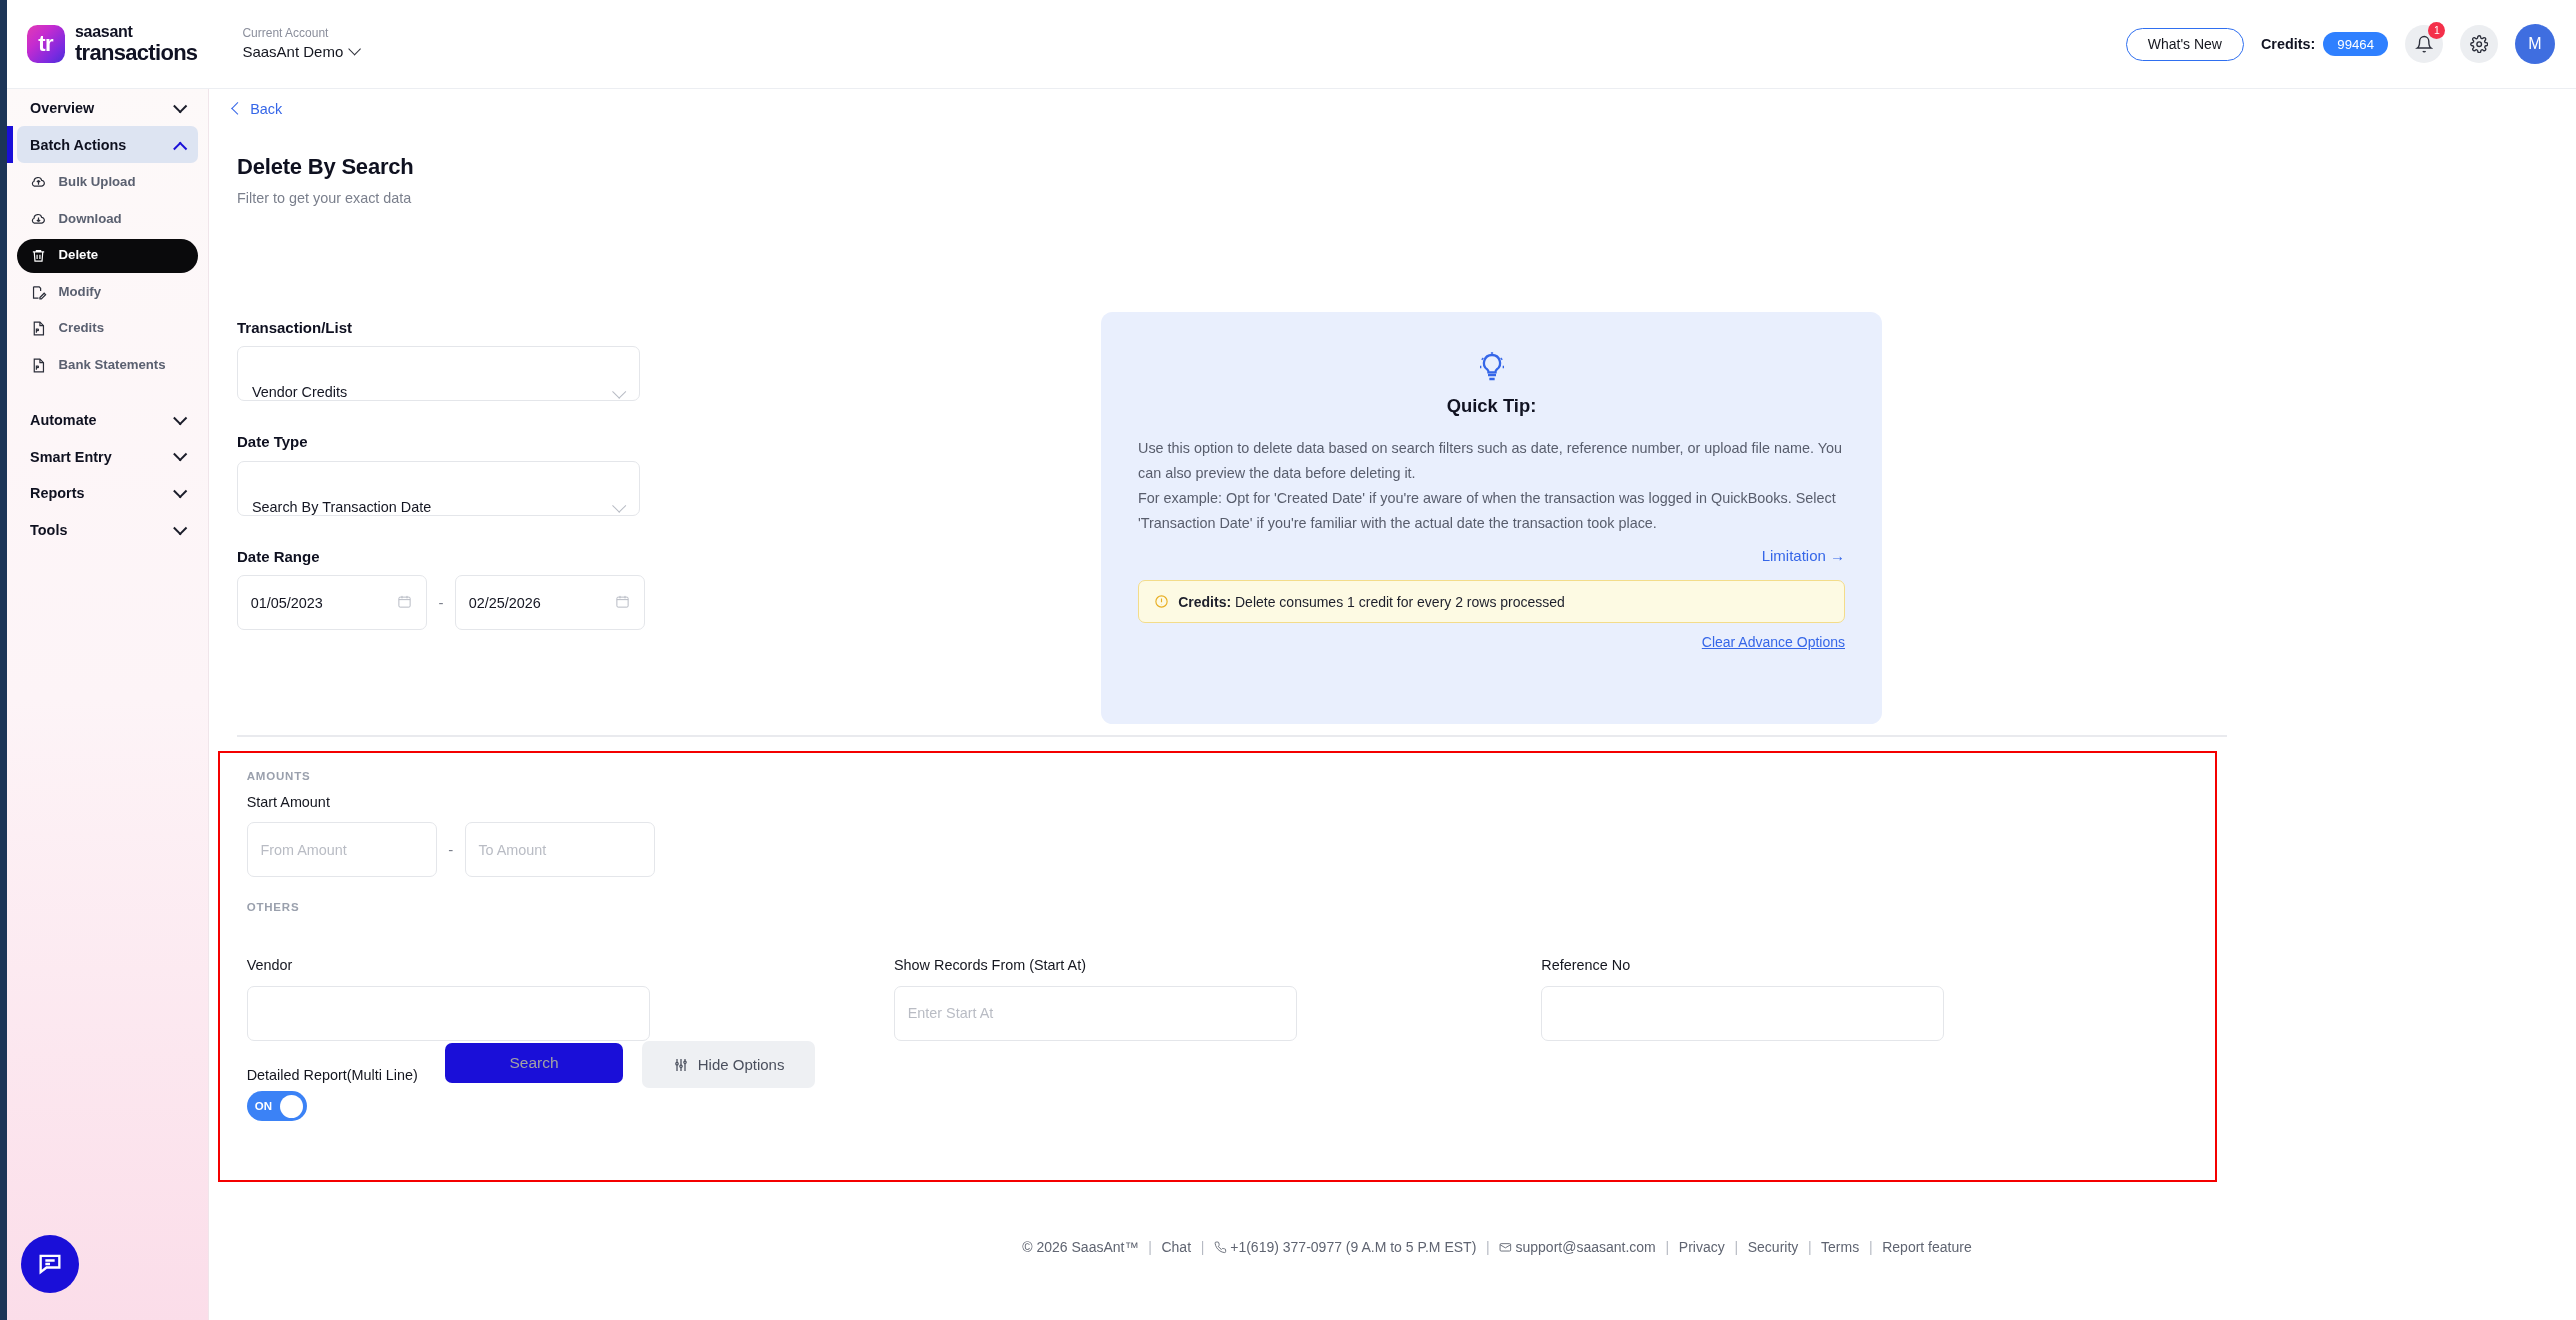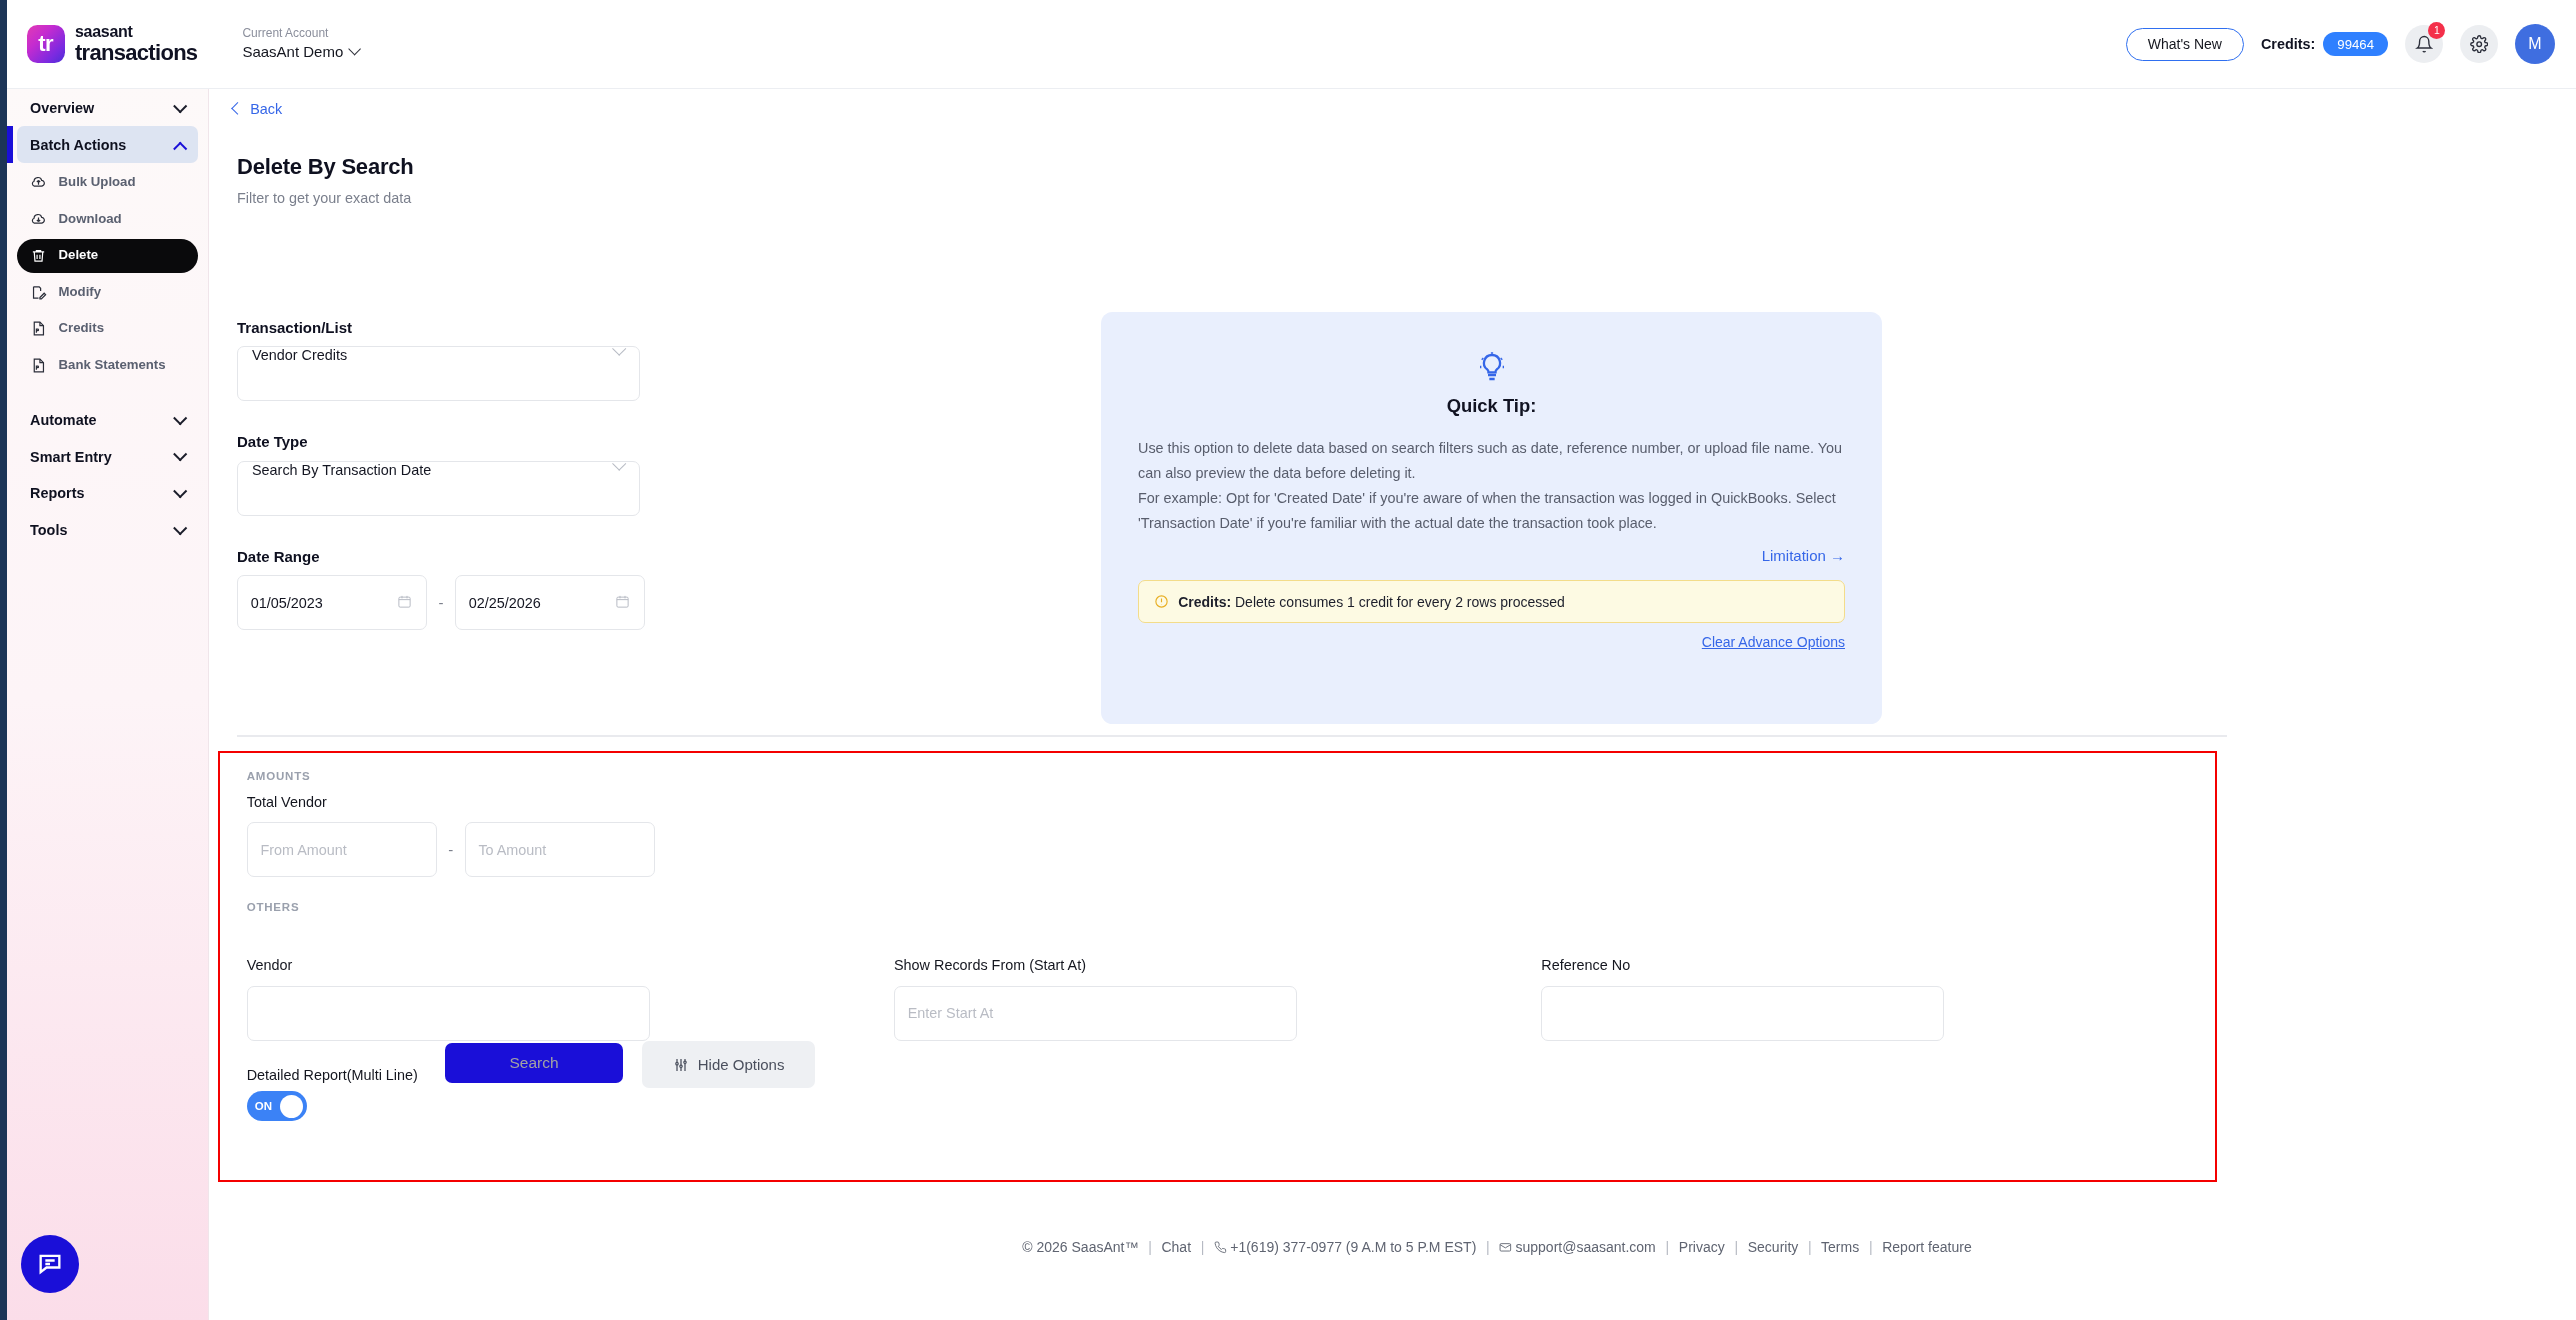--- a/index.html
+++ b/index.html
@@ -113,21 +113,21 @@
                transform: rotate(45deg); }
   .back-txt { color:#3566e8; font-size:14.4px; }
 
   .page-title { margin: 37px 0 0 28px; font-size: 22px; font-weight: 700; color:#0f1120; letter-spacing:-0.2px;}
   .page-sub { margin: 10.4px 0 0 28px; font-size: 14.4px; color:#7a7f8c; }
 
   .form-col { position:absolute; left:28px; top:242px; width: 437px; }
   .field-label { font-size: 15px; font-weight: 700; color:#0e1020; margin-bottom: 10.4px; }
   .select-box {
     width: 403px; height: 55px; border:1.2px solid #e4e6ea; border-radius: 7px;
-    display:flex; align-items:flex-start; padding: 0 14px; font-size: 14.4px; color:#141622;
+    display:flex; align-items:flex-end; padding: 0 14px; font-size: 14.4px; color:#141622;
     background:#fff; position:relative;
   }
   .select-box .sc { position:absolute; right:15px; width:10.4px; height:10.4px;
     border-right:1.7px solid #b7bbc4; border-bottom:1.7px solid #b7bbc4; transform: rotate(45deg) translate(-2.3px,-2.3px);}
   .date-row { display:flex; align-items:center; gap: 11.5px; }
   .date-box {
     width: 190px; height: 55px; border:1.2px solid #e4e6ea; border-radius: 7px;
     display:flex; align-items:center; padding: 0 12.7px; font-size: 14.4px; color:#141622; position:relative;
   }
   .date-box .cal { position:absolute; right:14px; }
@@ -424,21 +424,21 @@
     <div class="clear-adv">
       <a href="#">Clear Advance Options</a>
     </div>
   </div>
 
   <div class="divider"></div>
 
   <div class="redbox">
     <div style="padding: 17px 26.5px;">
       <div class="sect-cap">AMOUNTS</div>
-      <div class="amt-label">Total Vendor</div>
+      <div class="amt-label">Start Amount</div>
       <div class="amt-row">
         <div class="amt-box">
           <span>From Amount</span>
         </div>
         <span class="dash">-</span>
         <div class="amt-box">
           <span>To Amount</span>
         </div>
       </div>
 

